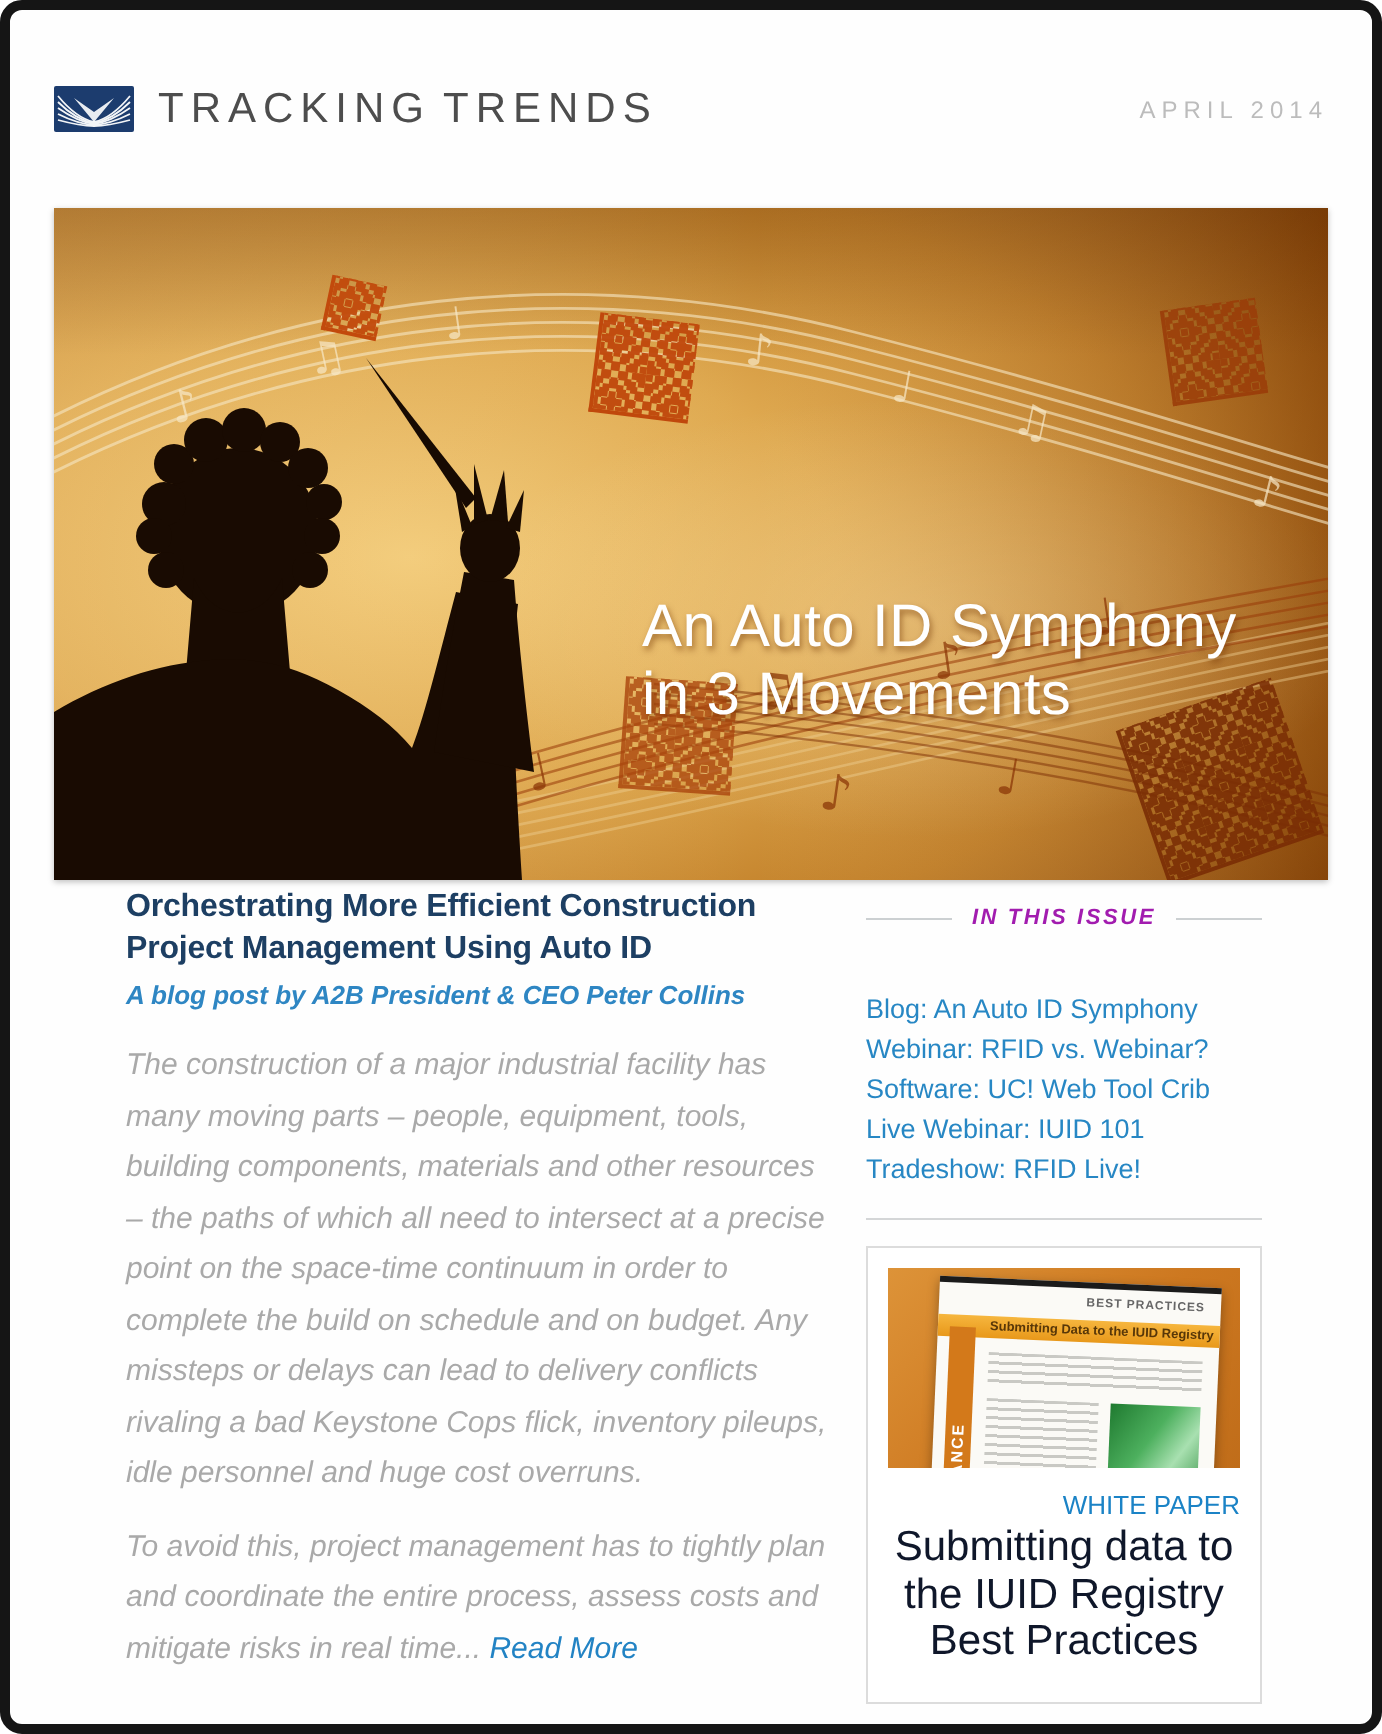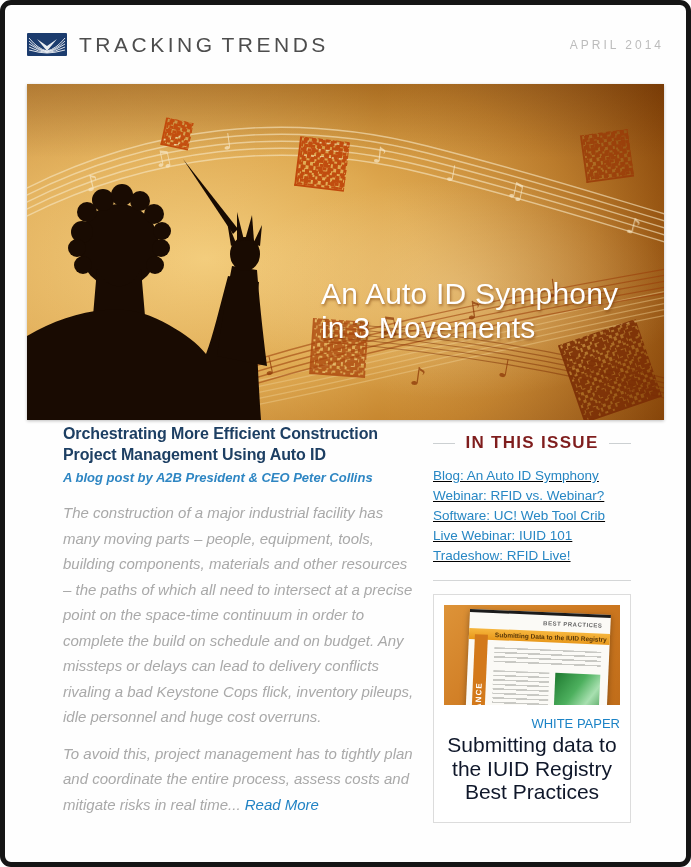--- a/index.html
+++ b/index.html
@@ -2,21 +2,21 @@
 <html><head>
 <meta charset="utf-8">
 <style>
   html,body{margin:0;padding:0;background:#ffffff;font-family:"Liberation Sans",sans-serif;}
   .frame{
     width:691px;height:867px;box-sizing:border-box;
     border:5px solid #151515;border-radius:11px;
     background:#fefefe;overflow:hidden;position:relative;
   }
   
-  .header{height:79px;display:flex;align-items:center;padding:0 22px;text-align:center;}
+  .header{height:99px;display:flex;align-items:center;padding:0 22px;text-align:center;}
   .logo{display:flex;align-items:center;cursor:pointer;}
   .logo svg{display:block;}
   .logo-text{margin-left:12px;font-size:21px;color:#4d4d4d;letter-spacing:3.5px;font-weight:400;}
   .logo-text .t2{margin-left:6px;}
   .issue-date{margin-left:auto;font-size:12px;color:#bcbcbc;letter-spacing:3px;font-weight:500;}
   
   .hero{margin:0 22px;width:637px;height:336px;position:relative;overflow:hidden;
         box-shadow:0 1px 3px rgba(0,0,0,.25);}
   .hero svg{position:absolute;left:0;top:0;}
   .hero-title{position:absolute;left:294px;top:193px;color:#ffffff;font-size:30px;
@@ -39,22 +39,22 @@
   .main{width:354px;margin-left:58px;}
   .article-heading{color:#1d3f63;font-size:16px;font-weight:bold;line-height:21px;letter-spacing:-.1px;}
   .byline{color:#2e86c3;font-size:13px;font-weight:bold;font-style:italic;margin-top:5px;}
   .body-para{color:#a9a9a9;font-size:15px;line-height:25.5px;margin-top:15px;font-style:italic;}
   .body-para.p2{margin-top:11px;}
   a.readmore{color:#2283c4;text-decoration:none;cursor:pointer;}
   
   .sidebar{width:198px;margin-left:16px;padding-top:10px;}
   .issue-head{display:flex;align-items:center;gap:10px;}
   .issue-head .dash{flex:1;height:1px;background:#ccd0d2;}
-  .issue-title{color:#7f1d1d;font-size:17px;font-weight:bold;letter-spacing:1.3px;white-space:nowrap;}
-  .issue-links{margin-top:13px;text-decoration:underline;}
+  .issue-title{color:#a21caf;font-size:11px;font-weight:bold;letter-spacing:1.3px;white-space:nowrap;font-style:italic;}
+  .issue-links{margin-top:30px;}
   .issue-link{color:#2787c4;font-size:13.5px;line-height:20px;cursor:pointer;}
   .divider{height:1px;background:#d4d6d7;margin:14px 0 13px;}
   .wp-box{border:1px solid #dcdcdc;background:#ffffff;padding:10px 10px 18px;cursor:pointer;}
   .wp-thumb{height:100px;position:relative;overflow:hidden;
             background:linear-gradient(135deg,#dd9338 0%,#cd7820 55%,#c06d1a 100%);}
   .wp-paper{position:absolute;left:26px;top:7px;right:9px;bottom:-12px;background:#fbfaf6;
             transform:rotate(2.5deg);transform-origin:50% 0;
             box-shadow:0 2px 6px rgba(0,0,0,.35);border-top:3px solid #1b1b1b;}
   .wp-paper-head{position:absolute;right:8px;top:5px;font-size:6px;font-weight:bold;
                  color:#666;letter-spacing:.5px;}

